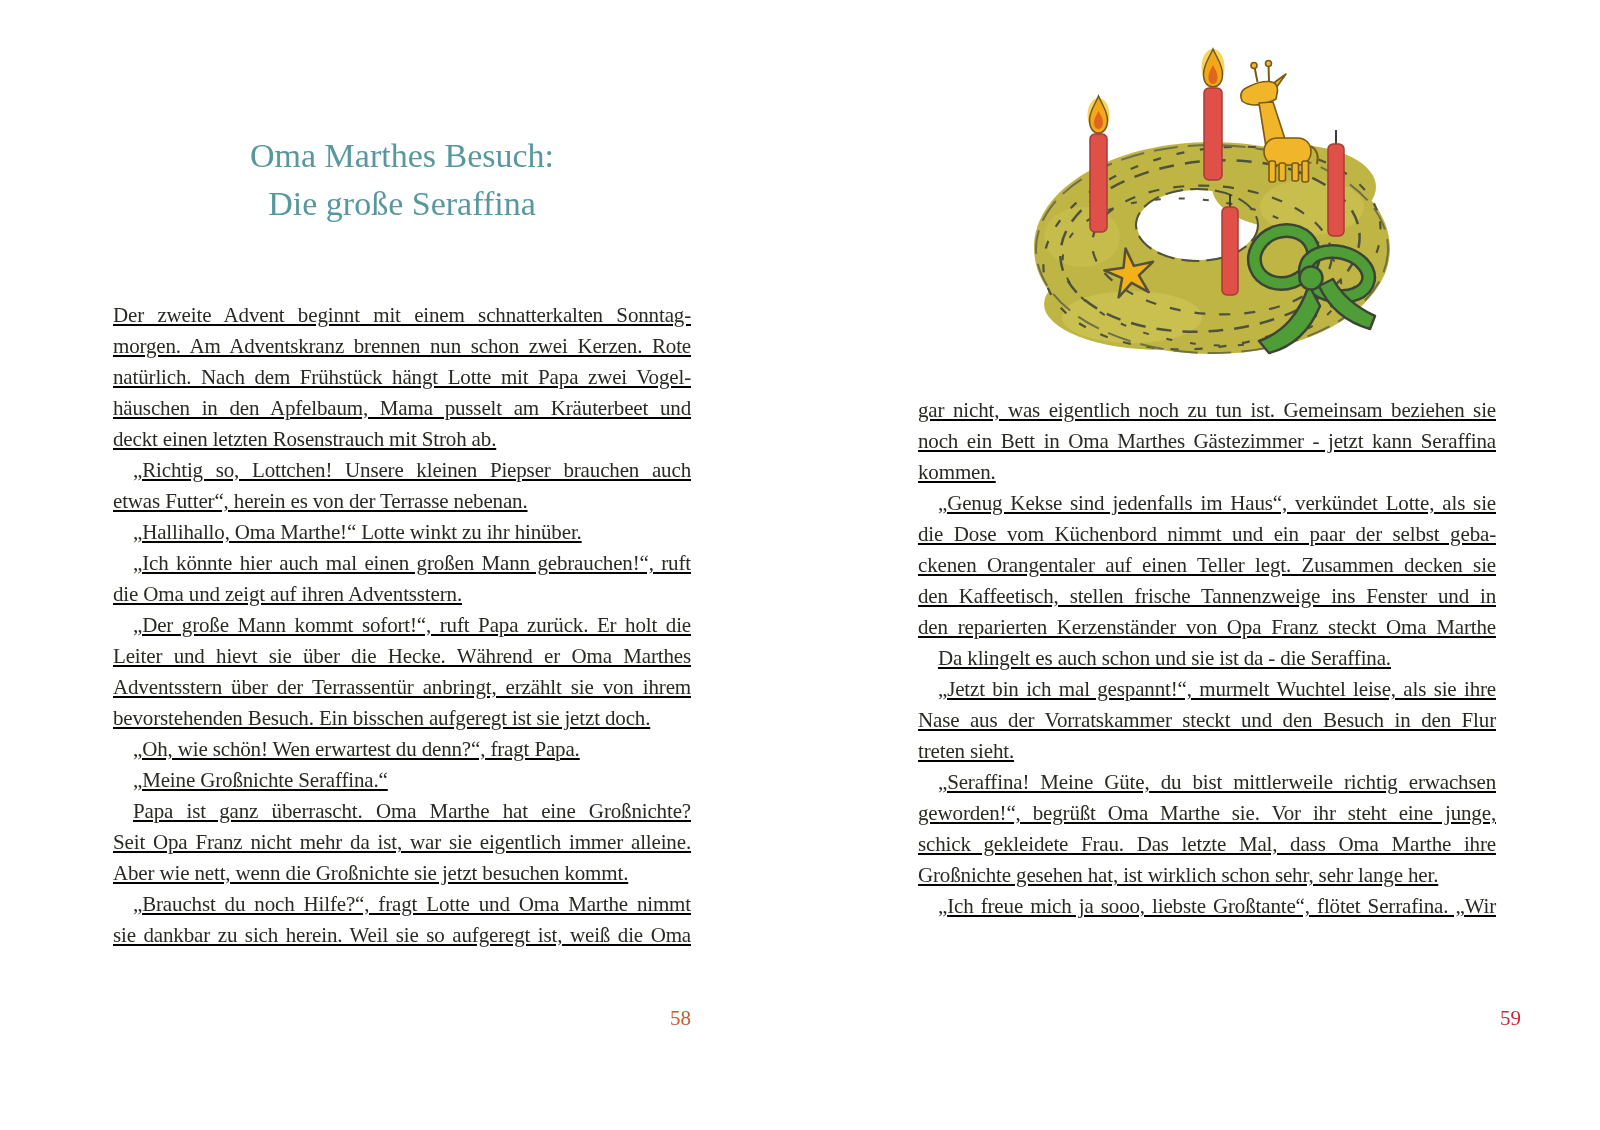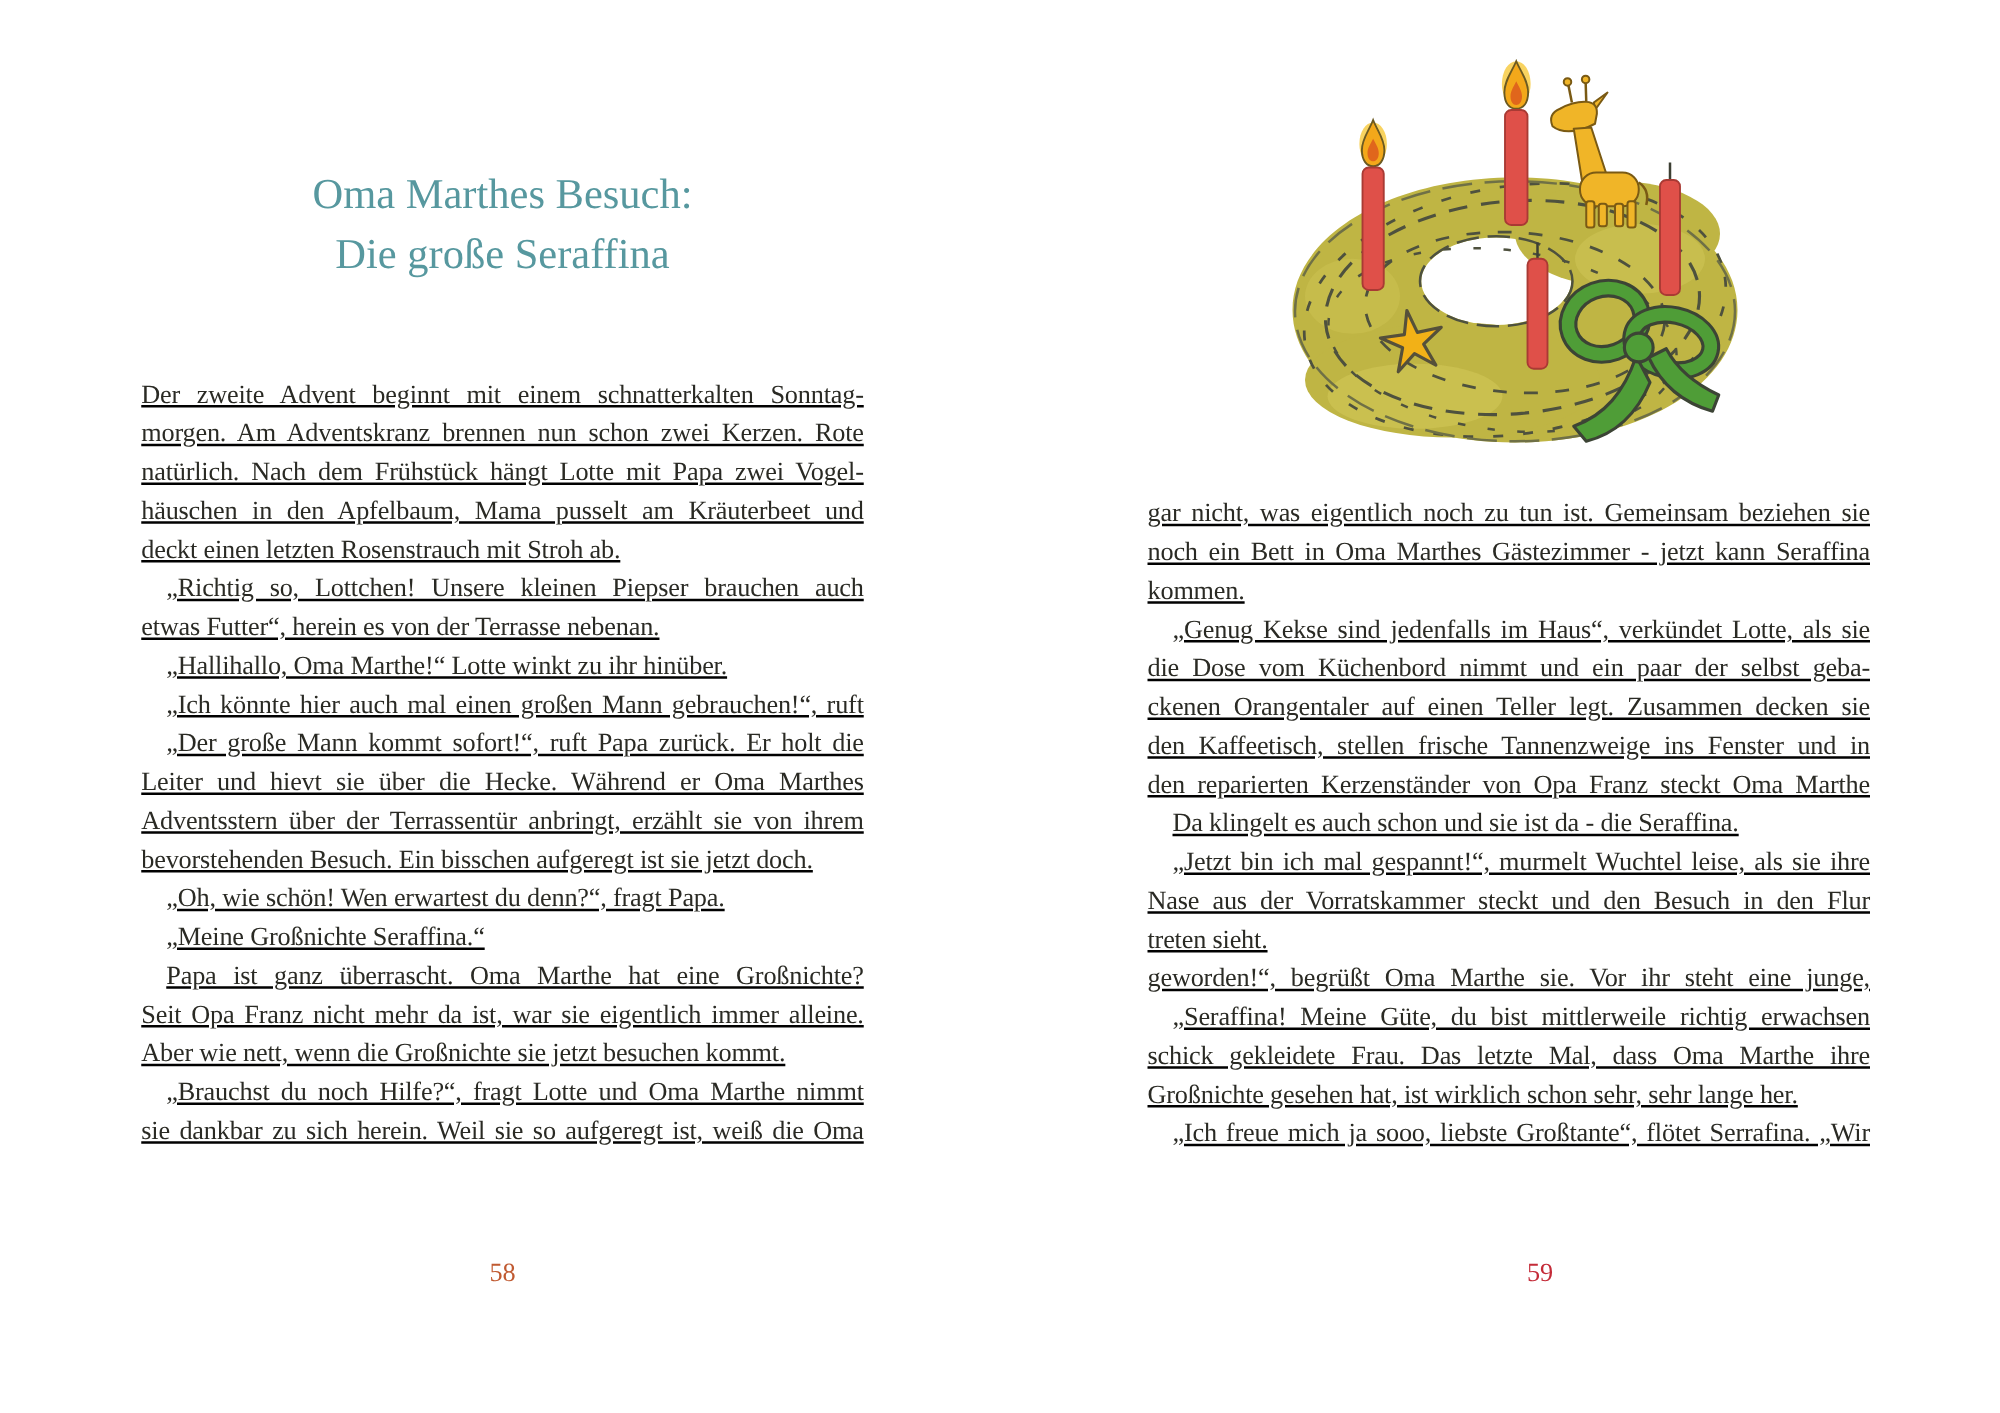--- a/index.html
+++ b/index.html
@@ -21,21 +21,21 @@
   .page.left  .textblock{top:300px;}
   .page.right .textblock{top:395px;}
   .line{
     font-size:21px;line-height:31px;letter-spacing:-0.15px;
     color:var(--body_text,#2a2a24);
     white-space:nowrap;
   }
   .line.indent{padding-left:20px;}
   .line.just{text-align:justify;text-align-last:justify;}
   .folio{
-    position:absolute;top:1006px;width:100%;text-align:center;
+    position:absolute;top:1006px;width:100%;text-align:right;
     font-size:21px;
   }
   .page.left  .folio{color:var(--folio_left,#c05a31);}
   .page.right .folio{color:var(--folio_right,#c42b38);left:25px;}
   .illustration{position:absolute;left:94px;top:22px;width:380px;height:340px;}
 </style>
 </head>
 <body>
 
 <div class="spread">
@@ -48,20 +48,21 @@
     <div class="textblock">
         <div class="line just">Der zweite Advent beginnt mit einem schnatterkalten Sonntag-</div>
         <div class="line just">morgen. Am Adventskranz brennen nun schon zwei Kerzen. Rote</div>
         <div class="line just">natürlich. Nach dem Frühstück hängt Lotte mit Papa zwei Vogel-</div>
         <div class="line just">häuschen in den Apfelbaum, Mama pusselt am Kräuterbeet und</div>
         <div class="line">deckt einen letzten Rosenstrauch mit Stroh ab.</div>
         <div class="line indent just">„Richtig so, Lottchen! Unsere kleinen Piepser brauchen auch</div>
         <div class="line">etwas Futter“, herein es von der Terrasse nebenan.</div>
         <div class="line indent">„Hallihallo, Oma Marthe!“ Lotte winkt zu ihr hinüber.</div>
         <div class="line indent just">„Ich könnte hier auch mal einen großen Mann gebrauchen!“, ruft</div>
+        <div class="line">die Oma und zeigt auf ihren Adventsstern.</div>
         <div class="line indent just">„Der große Mann kommt sofort!“, ruft Papa zurück. Er holt die</div>
         <div class="line just">Leiter und hievt sie über die Hecke. Während er Oma Marthes</div>
         <div class="line just">Adventsstern über der Terrassentür anbringt, erzählt sie von ihrem</div>
         <div class="line">bevorstehenden Besuch. Ein bisschen aufgeregt ist sie jetzt doch.</div>
         <div class="line indent">„Oh, wie schön! Wen erwartest du denn?“, fragt Papa.</div>
         <div class="line indent">„Meine Großnichte Seraffina.“</div>
         <div class="line indent just">Papa ist ganz überrascht. Oma Marthe hat eine Großnichte?</div>
         <div class="line just">Seit Opa Franz nicht mehr da ist, war sie eigentlich immer alleine.</div>
         <div class="line">Aber wie nett, wenn die Großnichte sie jetzt besuchen kommt.</div>
         <div class="line indent just">„Brauchst du noch Hilfe?“, fragt Lotte und Oma Marthe nimmt</div>
@@ -152,22 +153,22 @@
         <div class="line">kommen.</div>
         <div class="line indent just">„Genug Kekse sind jedenfalls im Haus“, verkündet Lotte, als sie</div>
         <div class="line just">die Dose vom Küchenbord nimmt und ein paar der selbst geba-</div>
         <div class="line just">ckenen Orangentaler auf einen Teller legt. Zusammen decken sie</div>
         <div class="line just">den Kaffeetisch, stellen frische Tannenzweige ins Fenster und in</div>
         <div class="line just">den reparierten Kerzenständer von Opa Franz steckt Oma Marthe</div>
         <div class="line indent">Da klingelt es auch schon und sie ist da - die Seraffina.</div>
         <div class="line indent just">„Jetzt bin ich mal gespannt!“, murmelt Wuchtel leise, als sie ihre</div>
         <div class="line just">Nase aus der Vorratskammer steckt und den Besuch in den Flur</div>
         <div class="line">treten sieht.</div>
+        <div class="line indent just">„Seraffina! Meine Güte, du bist mittlerweile richtig erwachsen</div>
         <div class="line just">geworden!“, begrüßt Oma Marthe sie. Vor ihr steht eine junge,</div>
-        <div class="line indent just">„Seraffina! Meine Güte, du bist mittlerweile richtig erwachsen</div>
         <div class="line just">schick gekleidete Frau. Das letzte Mal, dass Oma Marthe ihre</div>
         <div class="line">Großnichte gesehen hat, ist wirklich schon sehr, sehr lange her.</div>
         <div class="line indent just">„Ich freue mich ja sooo, liebste Großtante“, flötet Serrafina. „Wir</div>
       </div>
     <div class="folio">59</div>
   </section>
 
 </div>
 
 </body></html>

